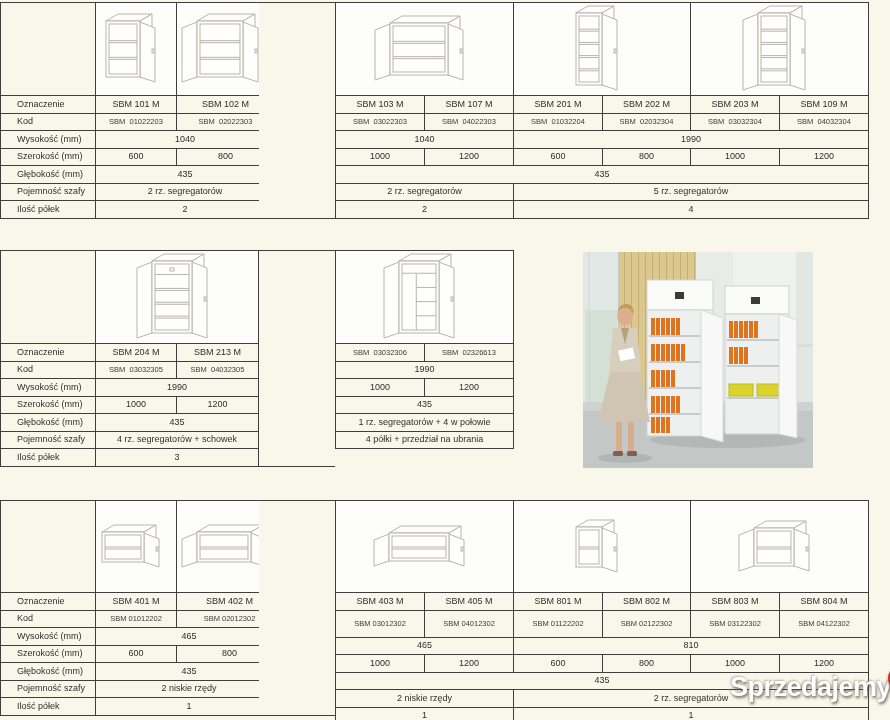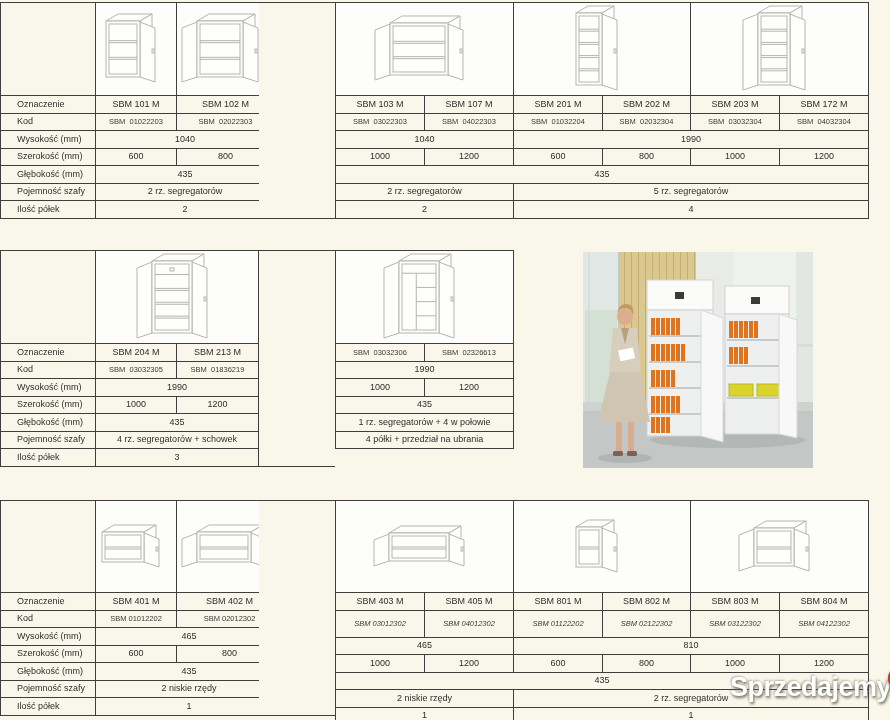--- a/index.html
+++ b/index.html
@@ -175,21 +175,21 @@
                 <line x1="21" y1="65.8" x2="47" y2="65.8"></line>
                 <line x1="21" y1="67.8" x2="47" y2="67.8"></line>
               </svg></td>
           </tr>
           <tr style="height: 17.5px;">
             <td colspan="1">SBM 103 M</td>
             <td colspan="1">SBM 107 M</td>
             <td colspan="1">SBM 201 M</td>
             <td colspan="1">SBM 202 M</td>
             <td colspan="1">SBM 203 M</td>
-            <td colspan="1">SBM 172 M</td>
+            <td colspan="1">SBM 109 M</td>
           </tr>
           <tr style="height: 17.5px;">
             <td colspan="1" class="kod">SBM  03022303</td>
             <td colspan="1" class="kod">SBM  04022303</td>
             <td colspan="1" class="kod">SBM  01032204</td>
             <td colspan="1" class="kod">SBM  02032304</td>
             <td colspan="1" class="kod">SBM  03032304</td>
             <td colspan="1" class="kod">SBM  04032304</td>
           </tr>
           <tr style="height: 17.5px;">
@@ -248,21 +248,21 @@
               </svg></td>
           </tr>
           <tr style="height: 17.5px;">
             <td class="lblcell">Oznaczenie</td>
             <td colspan="1">SBM 204 M</td>
             <td colspan="1">SBM 213 M</td>
           </tr>
           <tr style="height: 17.5px;">
             <td class="lblcell">Kod</td>
             <td colspan="1" class="kod">SBM  03032305</td>
-            <td colspan="1" class="kod">SBM  01836219</td>
+            <td colspan="1" class="kod">SBM  04032305</td>
           </tr>
           <tr style="height: 17.5px;">
             <td class="lblcell">Wysokość (mm)</td>
             <td colspan="2">1990</td>
           </tr>
           <tr style="height: 17.5px;">
             <td class="lblcell">Szerokość (mm)</td>
             <td colspan="1">1000</td>
             <td colspan="1">1200</td>
           </tr>
@@ -575,21 +575,21 @@
               </svg></td>
           </tr>
           <tr style="height: 17.5px;">
             <td colspan="1">SBM 403 M</td>
             <td colspan="1">SBM 405 M</td>
             <td colspan="1">SBM 801 M</td>
             <td colspan="1">SBM 802 M</td>
             <td colspan="1">SBM 803 M</td>
             <td colspan="1">SBM 804 M</td>
           </tr>
-          <tr style="height: 27px; font-style: italic;">
+          <tr style="height: 27px;">
             <td colspan="1" class="kod">SBM 03012302</td>
             <td colspan="1" class="kod">SBM 04012302</td>
             <td colspan="1" class="kod">SBM 01122202</td>
             <td colspan="1" class="kod">SBM 02122302</td>
             <td colspan="1" class="kod">SBM 03122302</td>
             <td colspan="1" class="kod">SBM 04122302</td>
           </tr>
           <tr style="height: 17.5px;">
             <td colspan="2">465</td>
             <td colspan="4">810</td>

